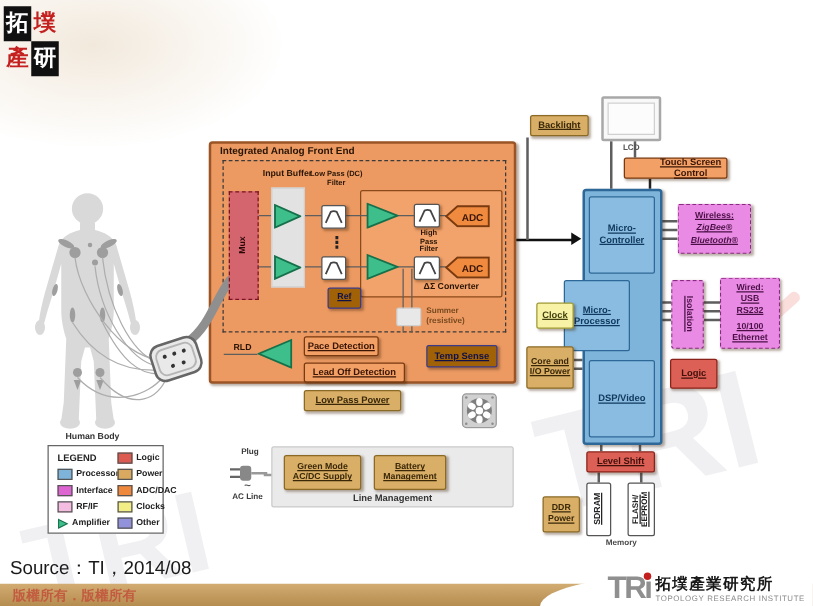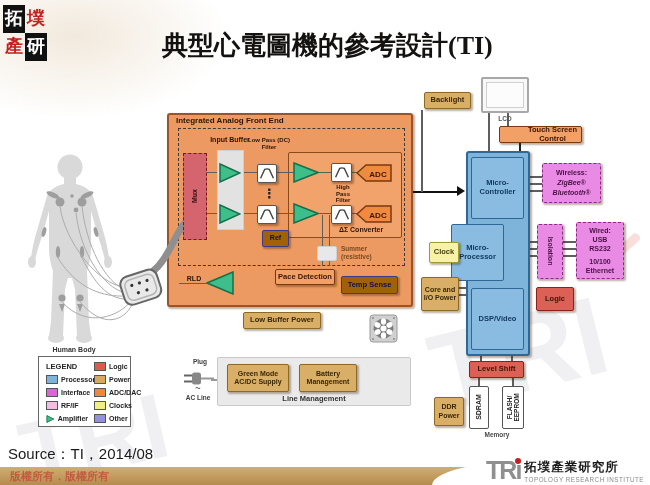--- a/index.html
+++ b/index.html
@@ -3,21 +3,21 @@
 <meta charset="utf-8">
 <style>
   html,body{margin:0;padding:0;background:#fff;}
   .slide{position:relative;width:650px;height:485px;background:#fff;overflow:hidden;
          font-family:"Liberation Sans","DejaVu Sans",sans-serif;}
   .abs{position:absolute;box-sizing:border-box;}
   .lbl{display:flex;align-items:center;justify-content:center;text-align:center;
        font-weight:bold;line-height:1.15;}
   .wire{position:absolute;background:#5e5e5e;}
   .shadow{box-shadow:1.5px 1.5px 2px rgba(60,30,0,.35);}
-  .rounded{border-radius:2px;}
+  .rounded{border-radius:2px;text-decoration:underline;}
 
   
   .orangebox{background:#F2A065;border:1.5px solid #7A3A10;color:#3A1505;}
   .tanbox{background:#D9AE66;border:1.5px solid #8A6A25;color:#3A2808;}
   .bluebox{background:#89BCE0;border:1.5px solid #2E6898;color:#123A60;}
   .pinkbox{background:#E98AE4;border:1.5px dashed #8A2A80;color:#4A1045;}
   .redbox{background:#DC6055;border:1.5px solid #8B221A;color:#40100A;}
   .yellowbox{background:#F7F2A5;border:1.5px solid #A09A35;color:#44420F;}
   .purplebox{background:#a16207;border:1.5px solid #3A3A8A;color:#10104A;}
   .whitebox{background:#fff;border:1.5px solid #555;color:#222;}
@@ -57,21 +57,20 @@
   <div class="abs" style="left:588px;top:250px;width:58px;height:9px;background:rgba(220,70,60,.18);transform:rotate(-42deg);border-radius:4px;"></div>
 
   <div class="abs" style="left:3px;top:5px;width:44px;height:56px;display:grid;grid-template-columns:22px 22px;grid-template-rows:28px 28px;
               font-family:'Liberation Serif','DejaVu Serif',serif;font-weight:bold;font-size:18px;line-height:27px;text-align:center;">
     <div style="background:#111;color:#fff;">拓</div>
     <div style="color:#C3201F;">墣</div>
     <div style="color:#C3201F;">產</div>
     <div style="background:#111;color:#fff;">研</div>
   </div>
 
-  <div class="abs title" style="left:162px;top:28px;">典型心電圖機的參考設計(TI)</div>
 
   <div class="abs shadow" style="left:167px;top:113px;width:246px;height:194px;background:#EC9A62;border:2px solid #9A5426;border-radius:3px;"></div>
   <div class="abs" style="left:176px;top:116px;font-size:8px;font-weight:bold;color:#2A1505;">Integrated Analog Front End</div>
   <div class="abs" style="left:178px;top:128px;width:227px;height:138px;border:1px dashed #3A3A3A;"></div>
 
   <div class="abs" style="left:288px;top:152px;width:114px;height:86px;background:#F2A26B;border:1.5px solid #8B4A1A;border-radius:2px;"></div>
 
   <div class="wire" style="left:207px;top:172px;width:152px;height:1px;"></div>
   <div class="wire" style="left:207px;top:213px;width:152px;height:1px;"></div>
   <div class="wire" style="left:322px;top:215px;width:1px;height:51px;"></div>
@@ -138,25 +137,26 @@
   <div class="abs lbl" style="left:322px;top:225px;width:78px;height:11px;font-size:7px;color:#2A1505;">ΔΣ Converter</div>
 
   <div class="abs" style="left:317px;top:246px;width:20px;height:15px;background:#E8E8E8;border:1px solid #CFCFCF;border-radius:2px;"></div>
   <div class="abs" style="left:341px;top:245px;width:54px;height:18px;font-size:6.5px;font-weight:bold;color:#7A4A20;line-height:1.2;">Summer (resistive)</div>
 
   <div class="abs lbl" style="left:184px;top:274px;width:20px;height:10px;font-size:7px;color:#2A1505;">RLD</div>
   <svg class="abs" style="left:206px;top:271px;" width="28" height="24" viewBox="0 0 28 24">
     <polygon points="27,1 1,12 27,23" fill="#3DBE8B" stroke="#16704A" stroke-width="1.5"></polygon>
     </svg>
 
-  <div class="abs lbl orangebox rounded shadow" style="left:243px;top:269px;width:60px;height:16px;font-size:7.5px;margin-left:32px;">Pace Detection</div>
+  <div class="abs lbl orangebox rounded shadow" style="left:243px;top:269px;width:60px;height:16px;font-size:7.5px;">Pace Detection</div>
+  <div class="abs lbl orangebox rounded shadow" style="left:243px;top:290px;width:81px;height:16px;font-size:7.5px;">Lead Off Detection</div>
 
   <div class="abs lbl purplebox rounded shadow" style="left:341px;top:276px;width:57px;height:18px;font-size:7.5px;">Temp Sense</div>
 
-  <div class="abs lbl tanbox rounded shadow" style="left:243px;top:312px;width:78px;height:17px;font-size:7.5px;">Low Buffer Power</div>
+  <div class="abs lbl tanbox rounded shadow" style="left:243px;top:312px;width:78px;height:17px;font-size:7.5px;">Low Pass Power</div>
 
   <svg class="abs" style="left:369px;top:314px;" width="29" height="29" viewBox="0 0 29 29">
     <rect x="1" y="1" width="27" height="27" rx="3" fill="#D0D0D0" stroke="#9A9A9A"></rect>
     <circle cx="4" cy="4" r="1" fill="#8A8A8A"></circle>
       <circle cx="25" cy="4" r="1" fill="#8A8A8A"></circle>
     <circle cx="4" cy="25" r="1" fill="#8A8A8A"></circle>
       <circle cx="25" cy="25" r="1" fill="#8A8A8A"></circle>
     <circle cx="14.5" cy="14.5" r="10" fill="#7E7E7E"></circle>
     <g fill="#fff">
       <ellipse cx="14.5" cy="7.5" rx="2.6" ry="3.2"></ellipse>

